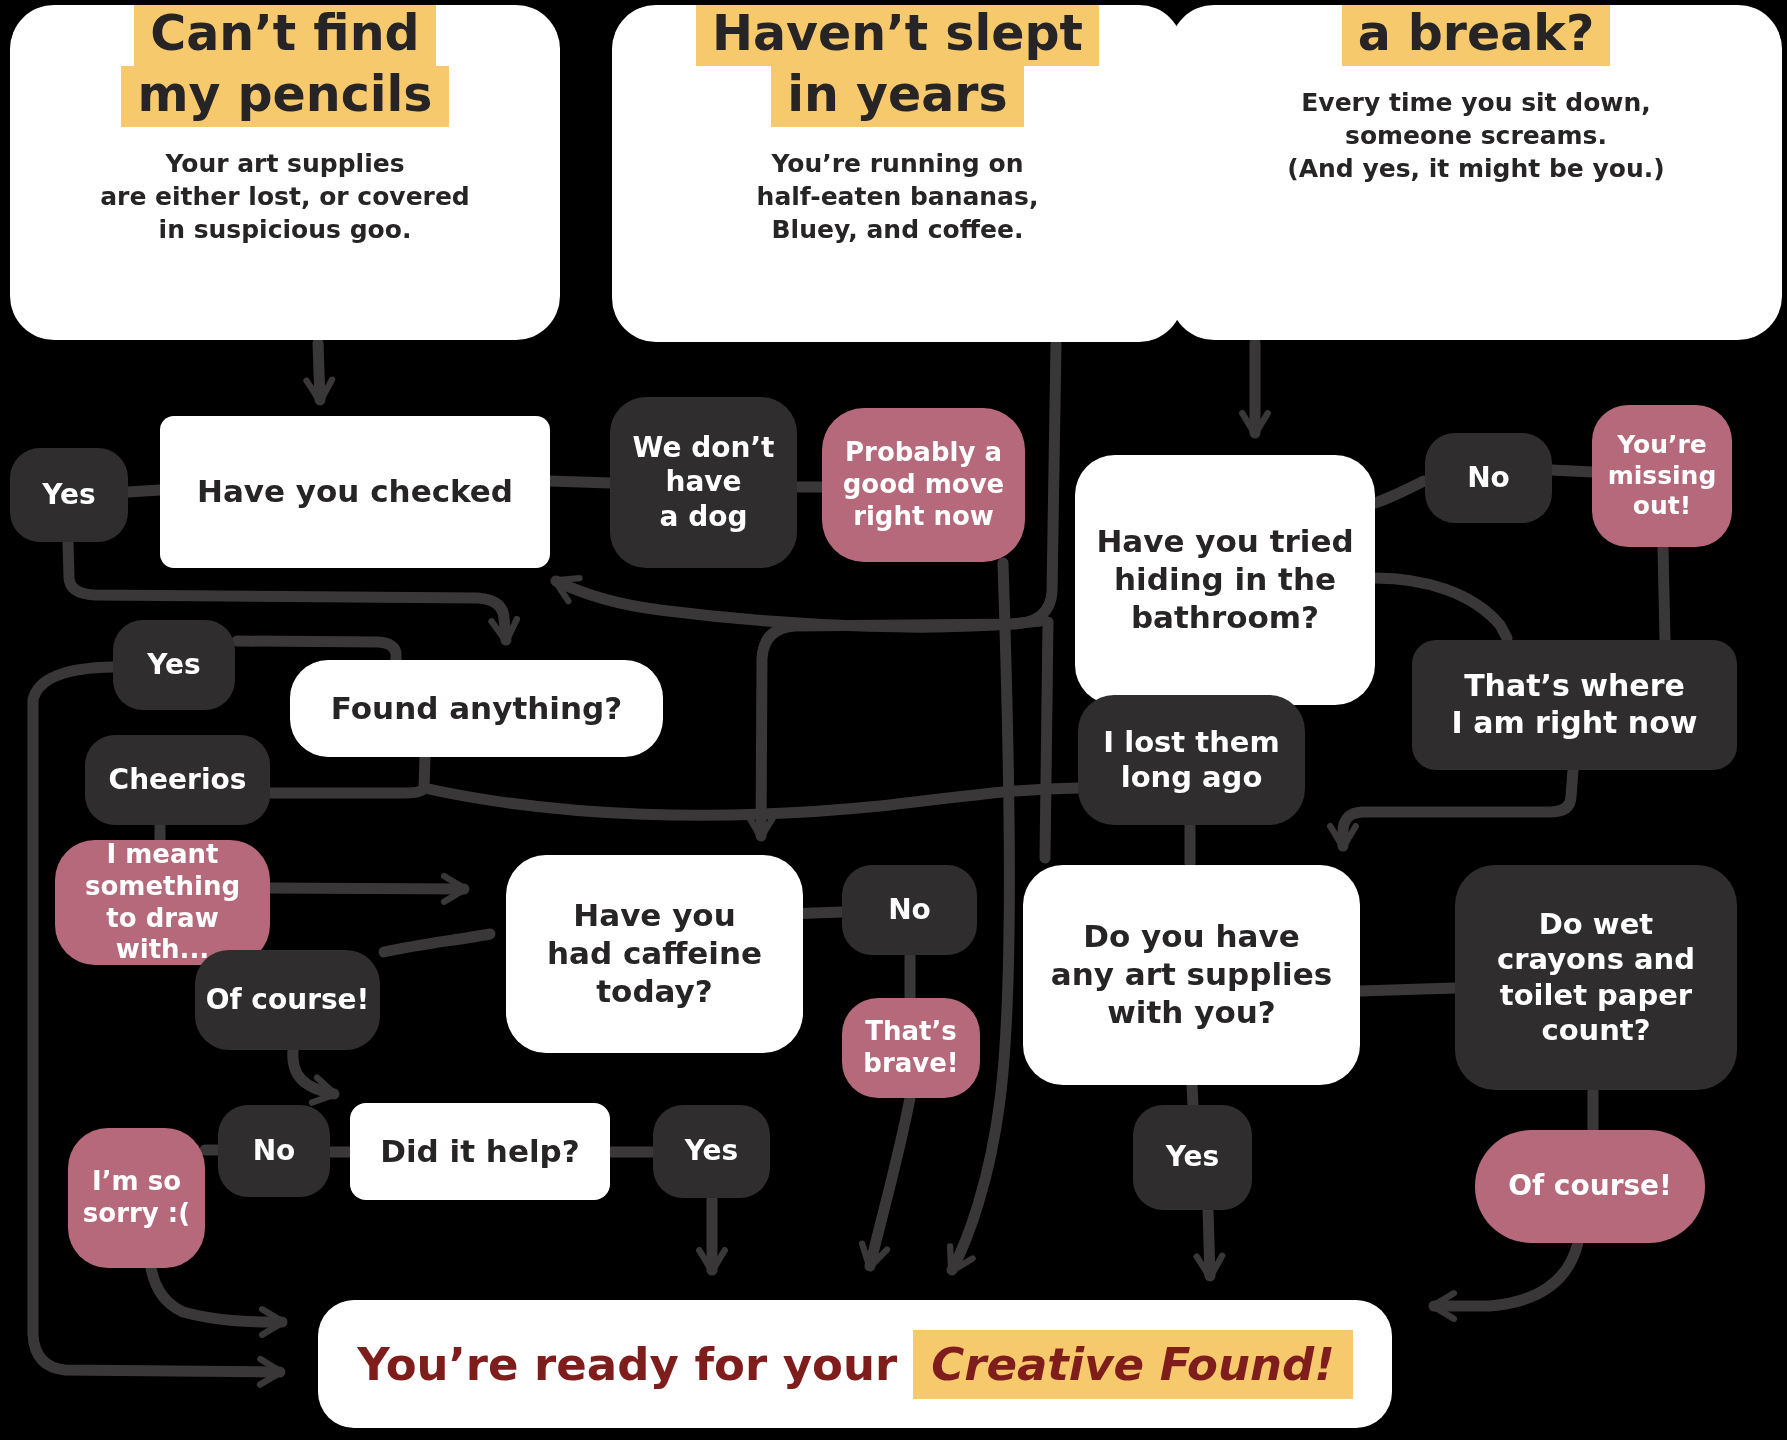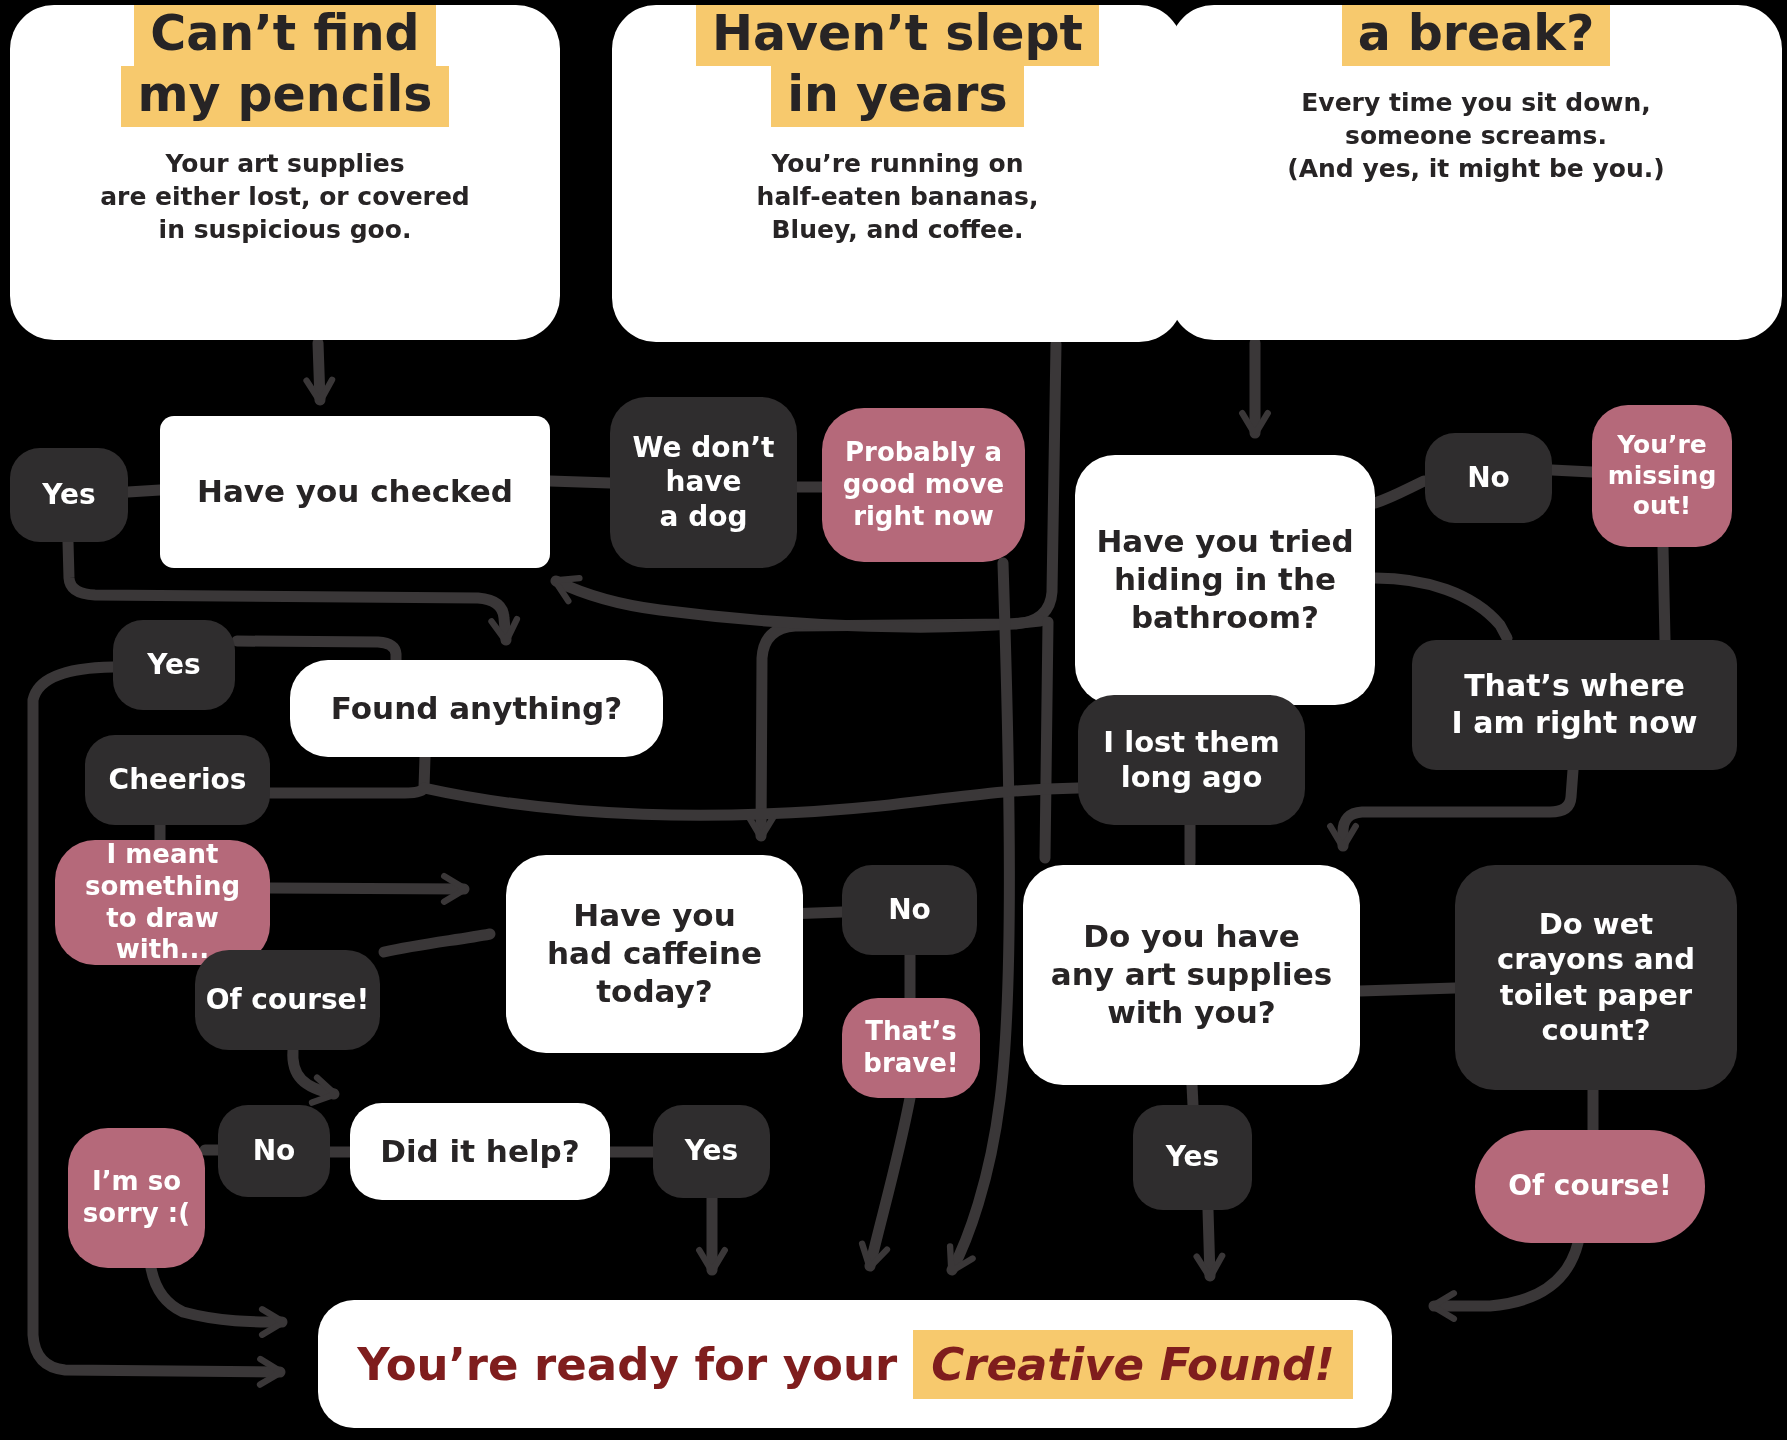--- a/index.html
+++ b/index.html
@@ -168,21 +168,21 @@
       <div class="node dark" style="left: 842px; top: 865px; width: 135px; height: 90px; border-radius: 30px; font-size: 28px;">
         <span class="nline">No</span>
       </div>
       <div class="node pink" style="left: 842px; top: 998px; width: 138px; height: 100px; border-radius: 36px; font-size: 26px;">
         <span class="nline">That’s</span>
         <span class="nline">brave!</span>
       </div>
       <div class="node dark" style="left: 218px; top: 1105px; width: 112px; height: 92px; border-radius: 30px; font-size: 28px;">
         <span class="nline">No</span>
       </div>
-      <div class="node white" style="left: 350px; top: 1103px; width: 260px; height: 97px; border-radius: 32px; font-size: 31px;">
+      <div class="node white" style="left: 350px; top: 1103px; width: 260px; height: 97px; border-radius: 16px; font-size: 31px;">
         <span class="nline">Did it help?</span>
       </div>
       <div class="node dark" style="left: 653px; top: 1105px; width: 117px; height: 93px; border-radius: 30px; font-size: 28px;">
         <span class="nline">Yes</span>
       </div>
       <div class="node pink" style="left: 68px; top: 1128px; width: 137px; height: 140px; border-radius: 40px; font-size: 26px;">
         <span class="nline">I’m so</span>
         <span class="nline">sorry :(</span>
       </div>
       <div class="node dark" style="left: 1078px; top: 695px; width: 227px; height: 130px; border-radius: 36px; font-size: 29px;">

